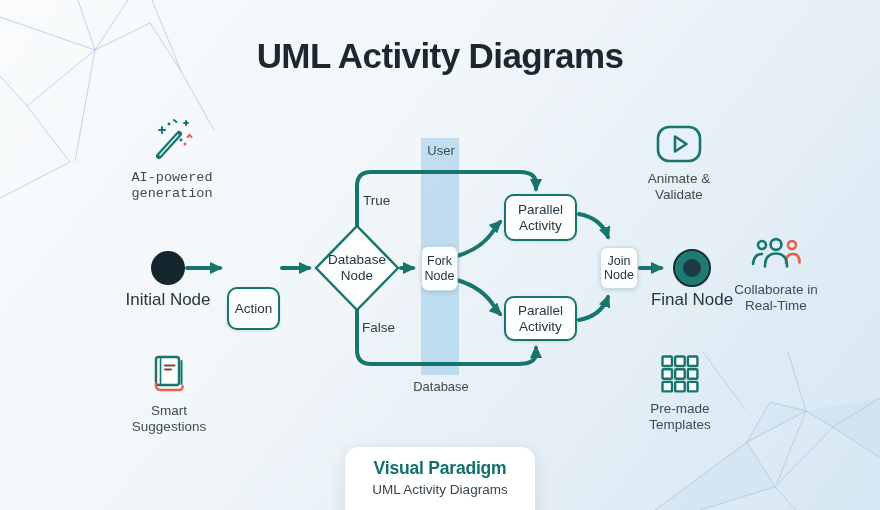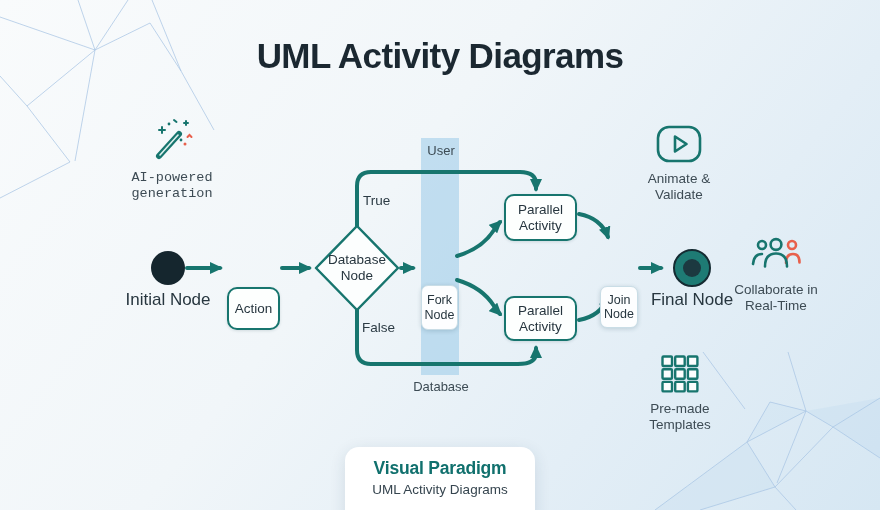--- a/index.html
+++ b/index.html
@@ -35,21 +35,21 @@
   .box{ position:absolute; z-index:3; background:#fdfffe; border:2.5px solid #17756e; border-radius:10px;
         display:flex; flex-direction:column; align-items:center; justify-content:center;
         font-size:13.5px; line-height:1.15; color:#27363f; text-align:center;
         box-shadow:0 1px 3px rgba(25,70,75,0.15); }
   .action-box{ left:227px; top:247px; width:53px; height:43px;margin-top:40px; }
   .par-top{ left:504px; top:194px; width:73px; height:47px; }
   .par-bottom{ left:504px; top:296px; width:73px; height:45px; }
   .small-box{ position:absolute; z-index:3; background:#fdfeff; border:1.5px solid #c9dde6; border-radius:7px;
         display:flex; flex-direction:column; align-items:center; justify-content:center;
         font-size:12.5px; line-height:1.15; color:#27363f; text-align:center;
-        box-shadow:0 1px 4px rgba(40,85,105,0.22);margin-top:39px; }
+        box-shadow:0 1px 4px rgba(40,85,105,0.22); }
   .fork-box{ left:421px; top:246px; width:37px; height:45px; }
   .join-box{ left:600px; top:247px; width:38px; height:42px; }
   .decision-text{ position:absolute; left:317px; top:241px; width:80px; height:54px; z-index:3;
         display:flex; flex-direction:column; align-items:center; justify-content:center;
         font-size:13.5px; line-height:1.15; color:#27363f; text-align:center; }
   .guard{ position:absolute; z-index:3; font-size:13.5px; color:#2c3b44; }
   .guard.true{ left:363px; top:193px; }
   .guard.false{ left:362px; top:320px; }
 
   
@@ -174,20 +174,36 @@
         </g>
         <circle cx="37" cy="29" r="1.5" fill="#e8604c" stroke="none"></circle>
       </g>
     </svg>
     <div>
       <span>AI-powered</span>
       <span>generation</span>
     </div>
   </div>
 
+  <div class="feature f-smart">
+    <svg width="44" height="44" viewBox="0 0 44 44">
+      <g fill="none" stroke-linecap="round" stroke-linejoin="round">
+        <path d="M34.5,9 v23" stroke="#17756e" stroke-width="2"></path>
+        <rect x="9" y="5" width="23" height="28" rx="2.5" stroke="#17756e" stroke-width="2.4" fill="#fdfefe"></rect>
+        <path d="M13.5,6 v26" stroke="#17756e" stroke-width="1.6"></path>
+        <path d="M18,13.5 h9.5" stroke="#7e4a40" stroke-width="2.1"></path>
+        <path d="M18,17.5 h6" stroke="#7e4a40" stroke-width="2.1"></path>
+        <path d="M9,31.5 c-1,4 1,6.5 5,6.5 h17.5 c3,0 4.2,-1.6 4.2,-3.8" stroke="#e8604c" stroke-width="2.4"></path>
+      </g>
+    </svg>
+    <div>
+      <span>Smart</span>
+      <span>Suggestions</span>
+    </div>
+  </div>
 
   <div class="feature f-animate">
     <svg width="48" height="40" viewBox="0 0 48 40">
       <g fill="none" stroke="#17756e" stroke-width="2.6" stroke-linejoin="round" stroke-linecap="round">
         <rect x="3" y="3" width="42" height="34" rx="11"></rect>
         <path d="M20,12.5 L31.5,20 L20,27.5 Z"></path>
       </g>
     </svg>
     <div>
       <span>Animate &amp;</span>

